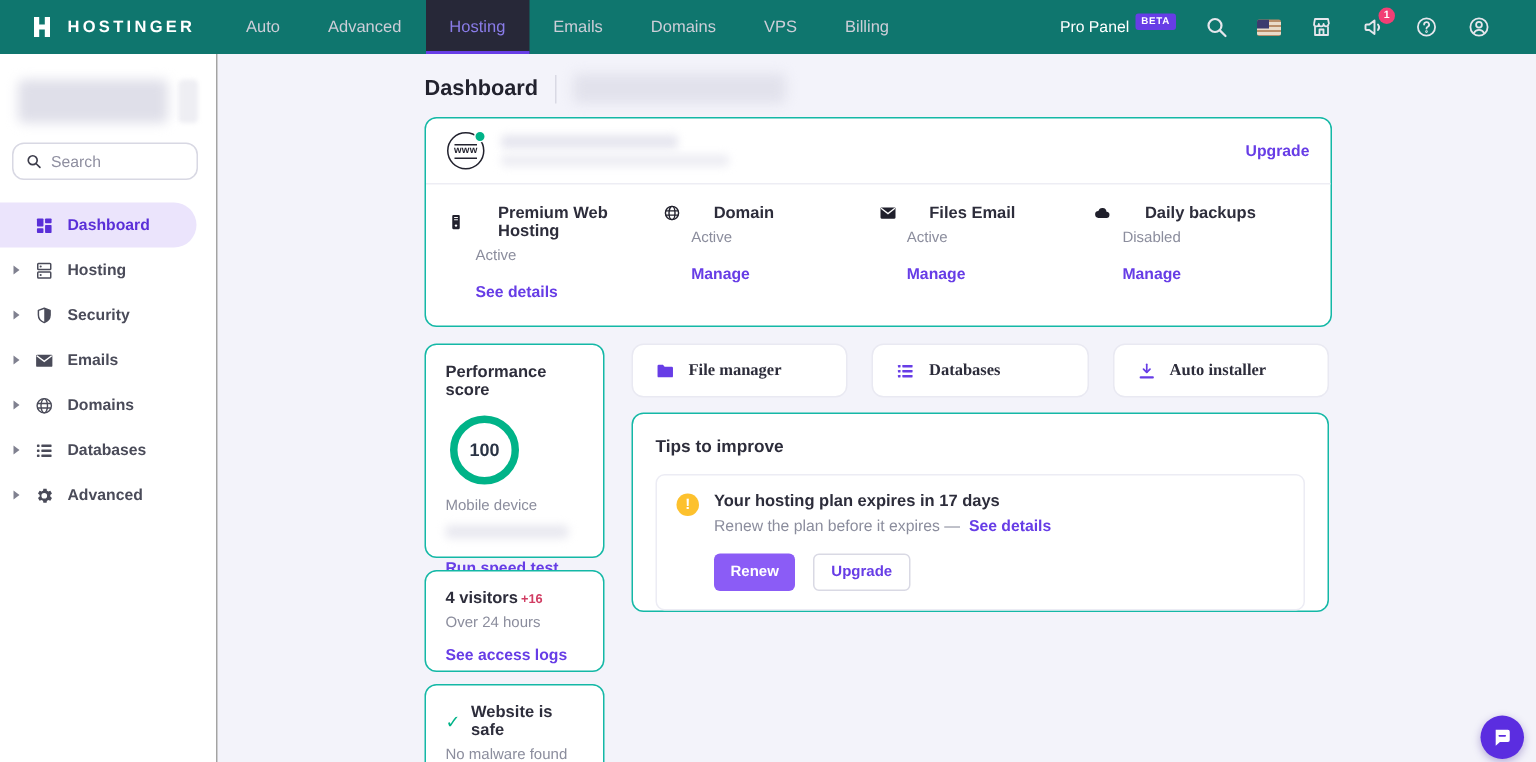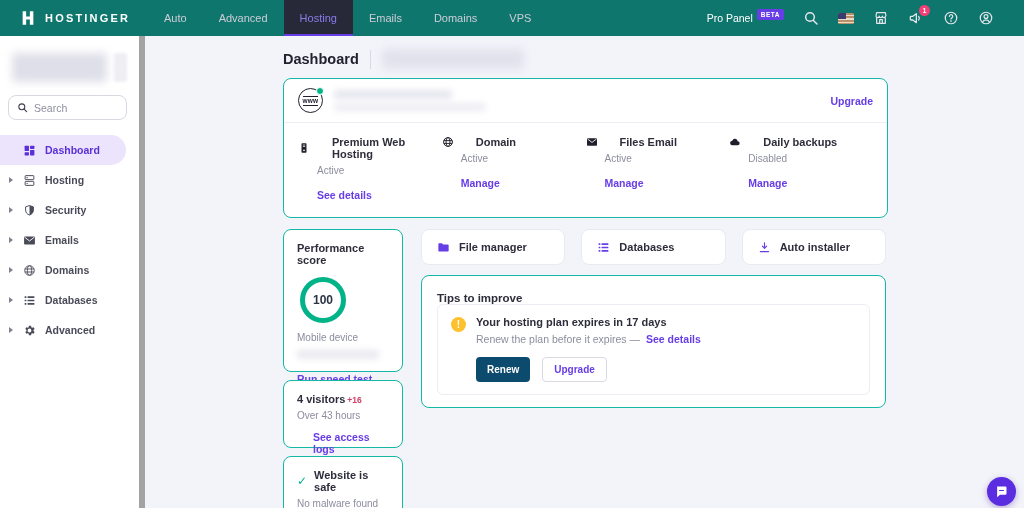--- a/index.html
+++ b/index.html
@@ -18,21 +18,21 @@
   .topbar-right { margin-left:auto; display:flex; align-items:center; gap:19px; padding-right:30px; }
   .propanel { display:flex; align-items:flex-start; gap:4px; color:#fff; font-size:10.5px; white-space:nowrap; }
   .beta { background:#673de6; color:#fff; font-size:6.5px; font-weight:bold; letter-spacing:.5px; padding:2px 4px; border-radius:2px; margin-top:-3px; }
   .tb-icon { width:16px; height:16px; color:#e6e6ec; position:relative; display:flex; align-items:center; justify-content:center; cursor:pointer; }
   .tb-icon svg { width:16px; height:16px; }
   .flag { width:17px; height:11px; border-radius:1.5px; background:repeating-linear-gradient(#b98f6a 0 1.7px,#e9dcc9 1.7px 3.4px); position:relative; overflow:hidden; }
   .flag::before { content:""; position:absolute; top:0; left:0; width:8px; height:6px; background:#3c3b6e; }
   .notif-badge { position:absolute; top:-5px; right:-6px; min-width:11px; height:11px; border-radius:6px; background:#f23f75; color:#fff; font-size:7px; font-weight:bold; display:flex; align-items:center; justify-content:center; padding:0 2px; }
 
   
-  .sidebar { position:absolute; top:36px; left:0; bottom:0; width:145px; background:#fff; border-right:6px solid #a3a3a3; z-index:10; }
+  .sidebar { position:absolute; top:36px; left:0; bottom:0; width:145px; background:#fff; border-right:1px solid #a3a3a3; z-index:10; }
   .site-preview { margin:17px 12px 0 12px; height:29px; display:flex; gap:7px; align-items:stretch; }
   .sp-main { flex:1; background:#dfdfe9; border-radius:4px; filter:blur(4px); }
   .sp-side { width:13px; background:#eeeef3; border-radius:3px; filter:blur(1.5px); }
   .searchbox { margin:13px 12px 0 8px; height:25px; border:1px solid #d8d8e3; border-radius:8px; background:#fff; display:flex; align-items:center; gap:6px; padding:0 8px; }
   .searchbox svg { width:11px; height:11px; color:#3c3c4a; flex-shrink:0; }
   .searchbox input { border:none; outline:none; width:100%; font-size:10.5px; color:#3c3c4a; background:transparent; font-family:inherit; }
   .searchbox input::placeholder { color:#8f8fa0; }
   .menu { margin-top:15px; }
   .menu-item { position:relative; height:30px; display:flex; align-items:center; gap:9px; padding-left:23px; font-size:10.5px; font-weight:600; color:#4a4b59; cursor:pointer; }
   .menu-item .chev { position:absolute; left:9px; top:12px; width:0; height:0; border-left:4px solid #808190; border-top:3.5px solid transparent; border-bottom:3.5px solid transparent; }
@@ -71,40 +71,40 @@
   .col-right { width:465px; display:flex; flex-direction:column; gap:10px; }
 
   .perf-card { height:143px; padding:12px 13px; }
   .card-title { font-size:11px; font-weight:bold; color:#2d2d3b; }
   .score-ring { width:46px; height:46px; border:5px solid #00b388; border-radius:50%; display:flex; align-items:center; justify-content:center; margin:11px 0 9px 3px; font-size:12px; font-weight:bold; color:#2b3445; }
   .perf-device { font-size:10px; color:#8b8d9d; }
   .perf-blur { width:82px; height:9px; background:#e9e9f0; border-radius:3px; filter:blur(3px); margin:7px 0 10px 0; }
   .card-link { font-size:10.5px; display:inline-block; }
 
   .actions { display:flex; gap:16px; height:36px; }
-  .action-btn { flex:1; background:#fff; border:1px solid #e9e9f2; border-radius:8px; display:flex; align-items:center; gap:9px; padding-left:15px; font-size:11px; font-weight:bold; color:#2d2d3b; cursor:pointer; font-family:Liberation Sans, sans-serif; }
+  .action-btn { flex:1; background:#fff; border:1px solid #e9e9f2; border-radius:8px; display:flex; align-items:center; gap:9px; padding-left:15px; font-size:11px; font-weight:bold; color:#2d2d3b; cursor:pointer; font-family:Liberation Serif, serif; }
   .action-btn svg { width:13px; height:13px; color:#673de6; flex-shrink:0; }
 
   .tips-card { height:133px; padding:16px 15px; }
-  .tips-title { font-size:11.5px; }
+  .tips-title { margin-bottom:12px; font-size:11.5px; }
   .alert { border:1px solid #ececf4; border-radius:6px; padding:11px 13px 12px 13px; display:flex; gap:10px; }
   .warn-icon { width:15px; height:15px; border-radius:50%; background:#fdc12d; color:#fff; font-size:10px; font-weight:bold; display:flex; align-items:center; justify-content:center; flex-shrink:0; margin-top:1px; }
   .alert-head { font-size:11px; font-weight:bold; color:#2d2d3b; }
   .alert-body { margin-top:5px; font-size:10.5px; color:#8b8d9d; }
   .alert-body .link { margin-left:3px; }
   .alert-actions { display:flex; gap:12px; margin-top:12px; }
-  .btn-renew { background:#0c4a6e; color:#fff; border:none; border-radius:4px; padding:0 11px; font-size:10px; font-weight:bold; cursor:pointer; font-family:inherit; }
+  .btn-renew { background:#8b5cf6; color:#fff; border:none; border-radius:4px; padding:0 11px; font-size:10px; font-weight:bold; cursor:pointer; font-family:inherit; }
   .btn-upgrade { background:#fff; color:#673de6; border:1px solid #d9d9e4; border-radius:4px; padding:6px 11px; font-size:10px; font-weight:bold; cursor:pointer; font-family:inherit; }
 
   .small-card { padding:12px 13px; }
   .visitors-card { height:68px; }
   .safety-card { height:67px; }
   .delta { color:#d13d63; font-size:8.5px; font-weight:bold; margin-left:2px; }
   .sub { font-size:10px; color:#8b8d9d; margin-top:5px; }
-  .mt { margin-top:10px;margin-left:16px; }
+  .mt { margin-top:10px; }
   .safe-head { display:flex; align-items:center; gap:7px; }
   .check { color:#00b388; font-size:12px; font-weight:bold; line-height:1; }
 
   .chat-fab { position:absolute; right:8px; bottom:2px; width:29px; height:29px; border-radius:50%; background:#5b2de0; border:none; display:flex; align-items:center; justify-content:center; cursor:pointer; box-shadow:0 2px 6px rgba(60,30,150,.35); }
   .chat-fab svg { width:15px; height:15px; }
 </style>
 </head>
 <body>
 
 <div class="app">
@@ -116,20 +116,21 @@
         </svg>
       <span class="brand-name">HOSTINGER</span>
     </div>
     <nav class="topnav">
       <div class="topnav-item">Auto</div>
       <div class="topnav-item">Advanced</div>
       <div class="topnav-item active">Hosting</div>
       <div class="topnav-item">Emails</div>
       <div class="topnav-item">Domains</div>
       <div class="topnav-item">VPS</div>
+      <div class="topnav-item">Billing</div>
     </nav>
     <div class="topbar-right">
       <span class="propanel">
         <span>Pro Panel</span>
         <span class="beta">BETA</span>
       </span>
       <span class="tb-icon">
         <svg viewBox="0 0 24 24" fill="none" stroke="currentColor" stroke-width="2.2" stroke-linecap="round">
             <circle cx="10.5" cy="10.5" r="6.5"></circle>
             <path d="M15.6 15.6L21 21"></path>
@@ -327,21 +328,21 @@
           </div>
           <div class="perf-device">Mobile device</div>
           <div class="perf-blur"></div>
           <span class="link card-link">Run speed test</span>
         </section>
 
         <section class="card small-card visitors-card">
           <div class="card-title">
             <span>4 visitors</span><span class="delta">+16</span>
           </div>
-          <div class="sub">Over 43 hours</div>
+          <div class="sub">Over 24 hours</div>
           <span class="link card-link mt">See access logs</span>
         </section>
 
         <section class="card small-card safety-card">
           <div class="card-title safe-head">
             <span class="check">✓</span>
             <span>Website is safe</span>
           </div>
           <div class="sub">No malware found</div>
           <span class="link card-link mt">See details</span>

